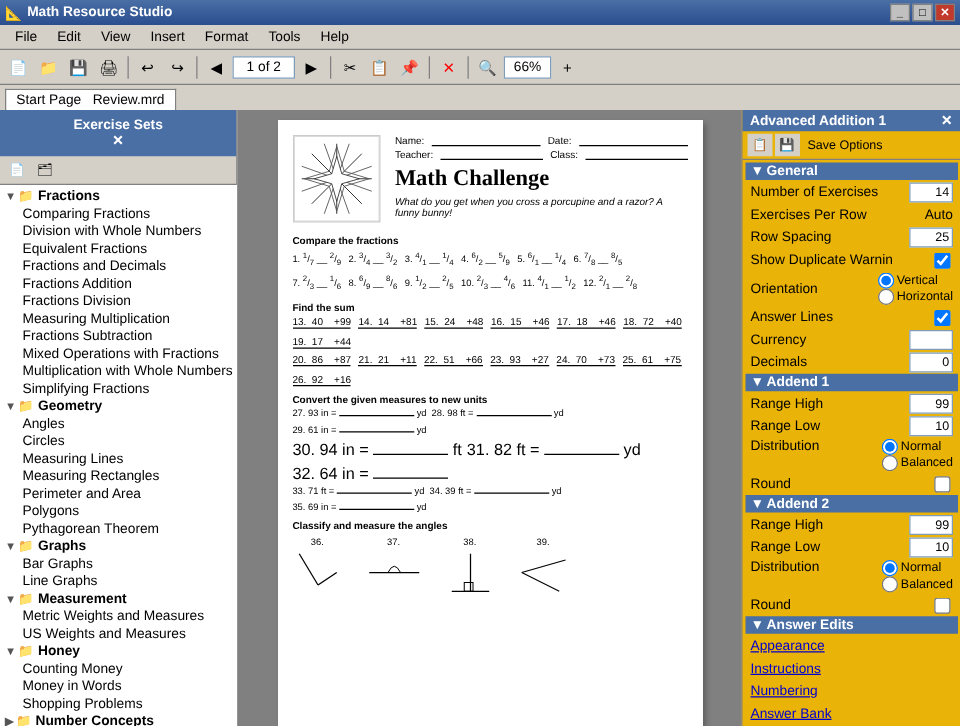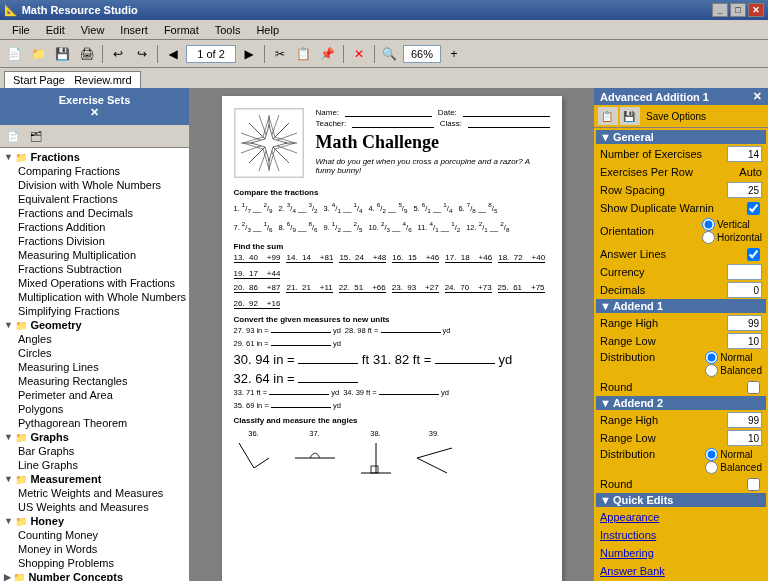--- a/index.html
+++ b/index.html
@@ -534,21 +534,21 @@
           </div>
         </div>
       </div>
       <div class="prop-row">
         <span class="prop-label">Round</span>
         <input type="checkbox" class="prop-checkbox" style="">
       </div>
 
       <div class="prop-section-header">
         <span>▼</span>
-        <span>Quick Edits</span>
+        <span>Answer Edits</span>
       </div>
       <div class="prop-row">
         <span class="prop-label" style="color:#0000cd; text-decoration:underline; cursor:pointer;">Appearance</span>
       </div>
       <div class="prop-row">
         <span class="prop-label" style="color:#0000cd; text-decoration:underline; cursor:pointer;">Instructions</span>
       </div>
       <div class="prop-row">
         <span class="prop-label" style="color:#0000cd; text-decoration:underline; cursor:pointer;">Numbering</span>
       </div>

